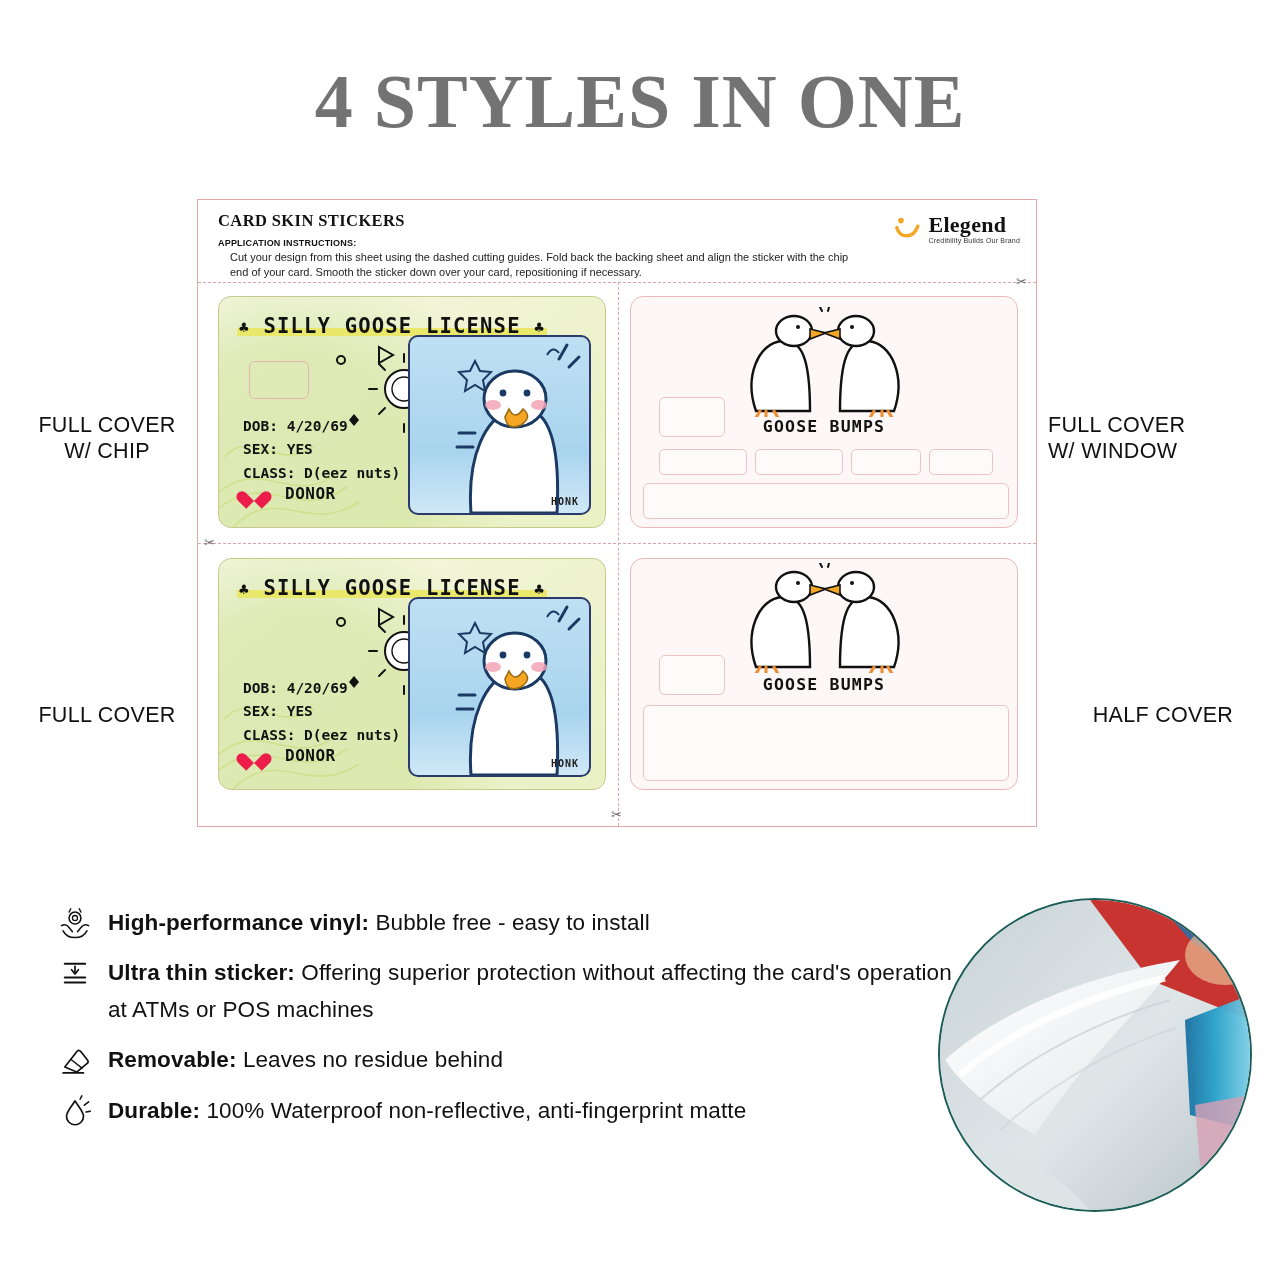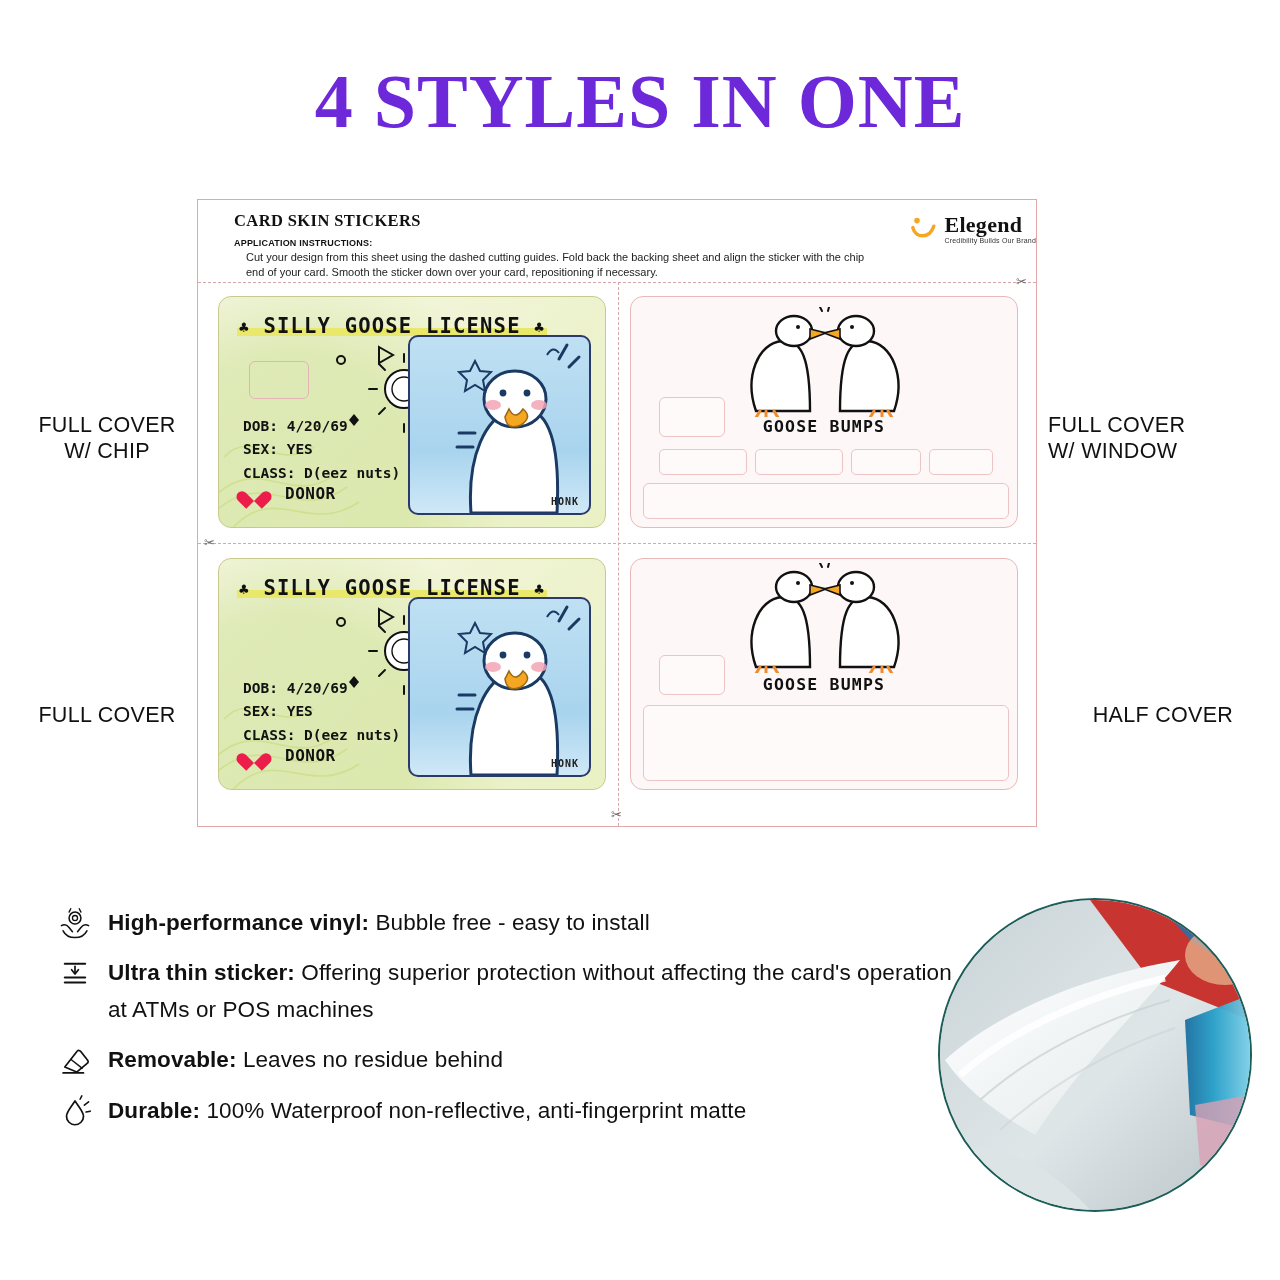--- a/index.html
+++ b/index.html
@@ -19,37 +19,37 @@
   .headline {
     position: absolute;
     top: 58px;
     left: 0;
     width: 1280px;
     text-align: center;
     font-family: "Liberation Serif", serif;
     font-weight: bold;
     font-size: 76px;
     letter-spacing: 1px;
-    color: #6d28d9;
+    color: #737373;
   }
 
   
   .sheet {
     position: absolute;
     left: 197px;
     top: 199px;
     width: 840px;
     height: 628px;
     background: #ffffff;
     border: 1.5px solid #e0a8a8;
     box-sizing: border-box;
   }
   .sheet-header {
     position: absolute;
-    left: 16px; top: 0;
+    left: 0; top: 0;
     width: 100%;
     height: 78px;
     box-sizing: border-box;
     padding: 11px 16px 0 20px;
   }
   .sheet-title {
     font-family: "Liberation Serif", serif;
     font-weight: bold;
     font-size: 16.5px;
     letter-spacing: .4px;

